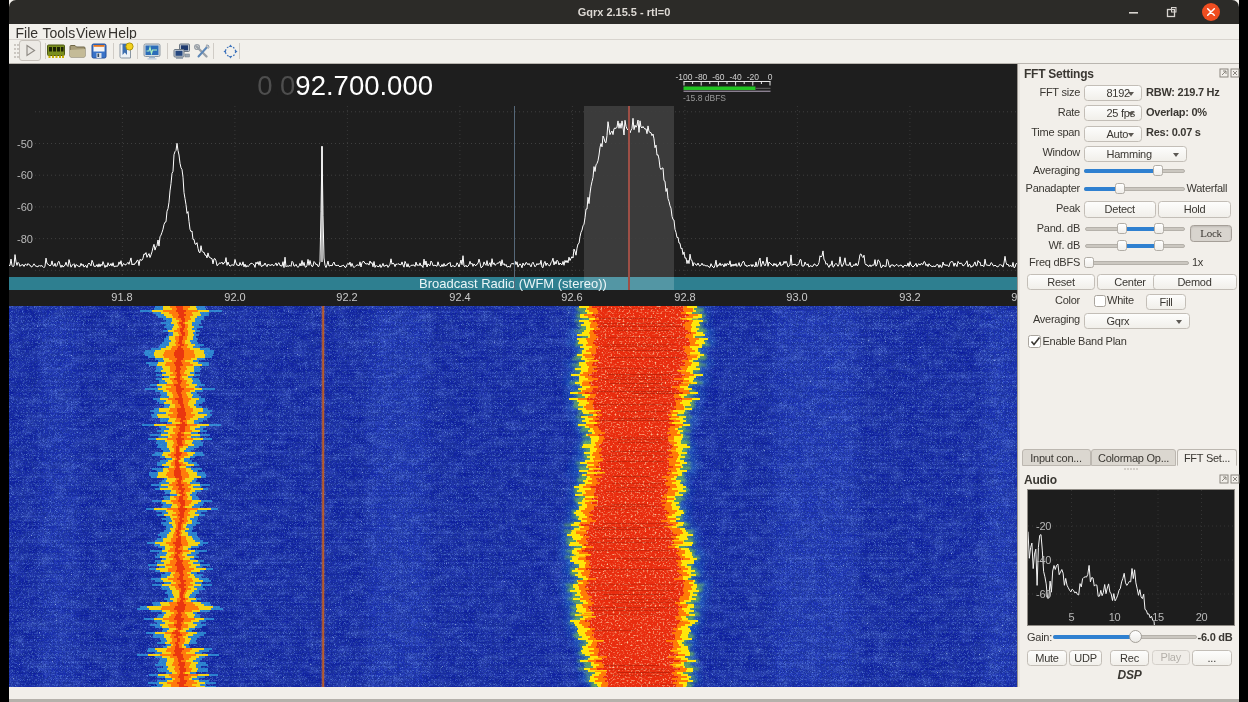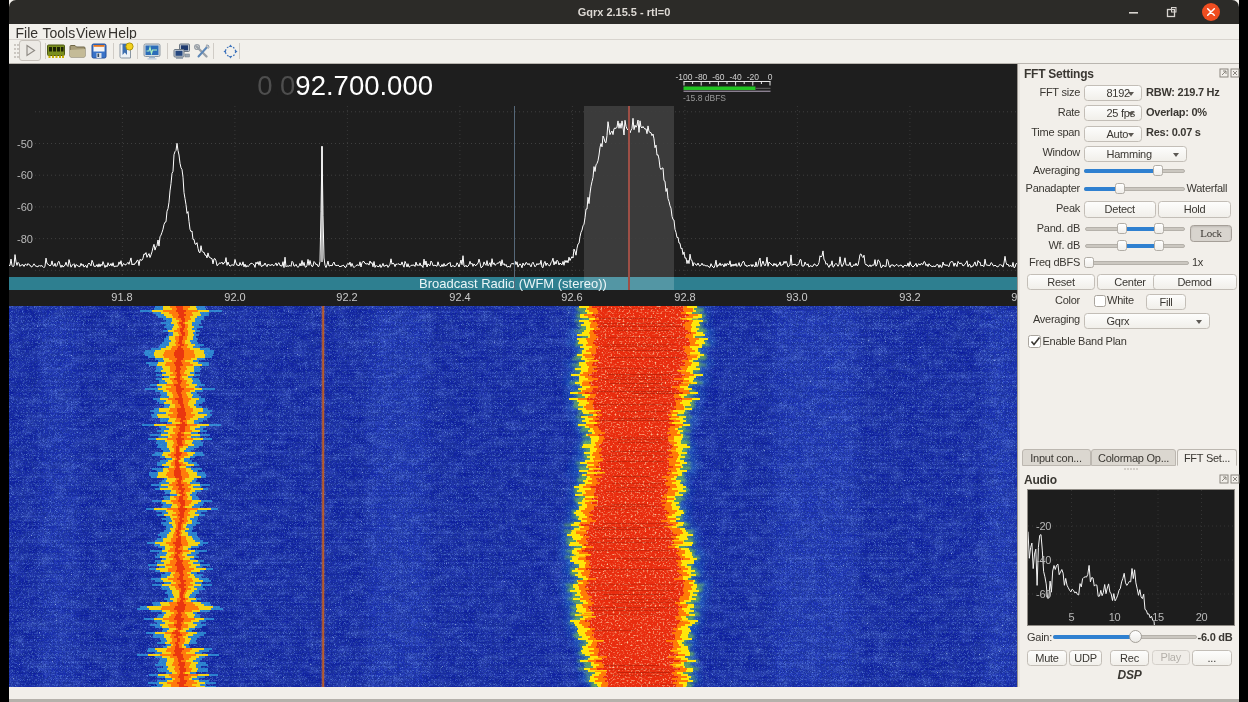--- a/index.html
+++ b/index.html
@@ -450,21 +450,21 @@
 <div class="handle" style="left:64.0px;top:192.5px"></div>
 <div class="abs" style="left:172.5px;top:191.5px;">1x</div>
 <div class="btn " style="left:7.5px;top:209.5px;width:68.0px;height:16px;line-height:14px;">Reset</div>
 <div class="btn " style="left:77.5px;top:209.5px;width:66.0px;height:16px;line-height:14px;">Center</div>
 <div class="btn " style="left:133px;top:209.5px;width:84px;height:16px;line-height:14px;">Demod</div>
 <div class="plabel" style="left:-49.5px;top:229.5px;width:110.0px">Color</div>
 <div class="cb" style="left:74px;top:231px;width:12px;height:12px"></div>
 <div class="abs" style="left:87.5px;top:229.5px;">White</div>
 <div class="btn " style="left:126.5px;top:229.5px;width:40.0px;height:16px;line-height:14px;">Fill</div>
 <div class="plabel" style="left:-49.5px;top:249.0px;width:110.0px">Averaging</div>
-<div class="combo" style="left:64.0px;top:248.5px;width:126px;height:16px;line-height:14.5px">Gqrx</div>
+<div class="combo" style="left:64.0px;top:248.5px;width:106px;height:16px;line-height:14.5px">Gqrx</div>
 <div class="cb" style="left:8.5px;top:270.5px"></div>
 <svg class="abs" style="left:10px;top:272px" width="11" height="11" viewBox="0 0 11 11">
         <path d="M1.5 5.5 L4 8.5 L9.5 1.5" stroke="#3a3732" stroke-width="1.6" fill="none"></path>
       </svg>
 <div class="abs" style="left:23px;top:270.5px">Enable Band Plan</div>
 <div class="tab" style="left:2px;width:69px">Input con...</div>
 <div class="tab" style="left:71.8px;width:84.6px">Colormap Op...</div>
 <div class="tab" style="left:157.3px;width:60.4px;background:#f2efea;border-bottom-color:#f2efea">FFT Set...</div>
 <svg class="abs" style="left:104px;top:403px" width="14" height="4" viewBox="0 0 14 4">
 <g fill="#a9a49d">

